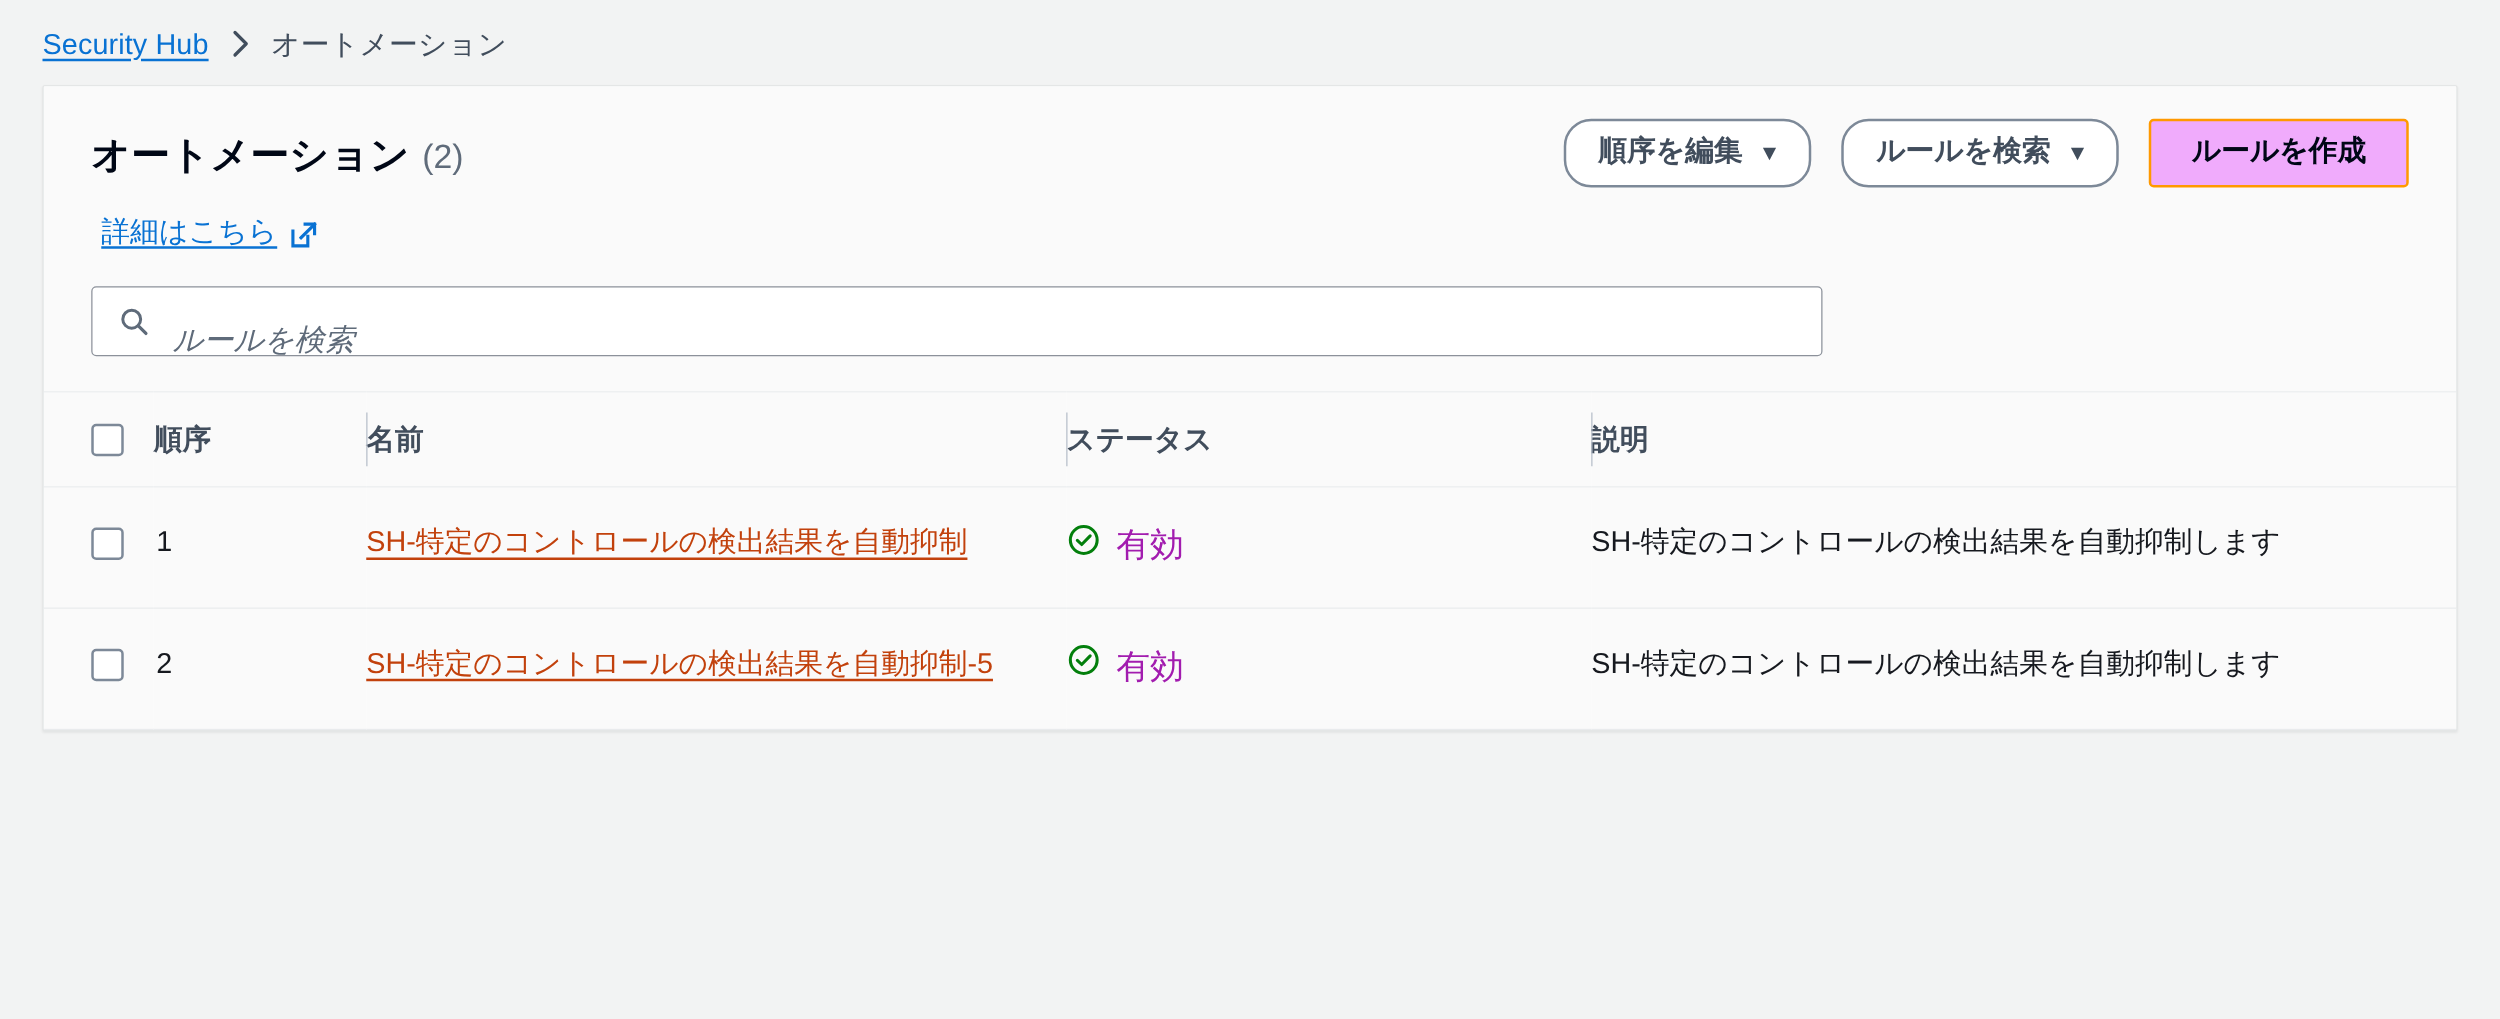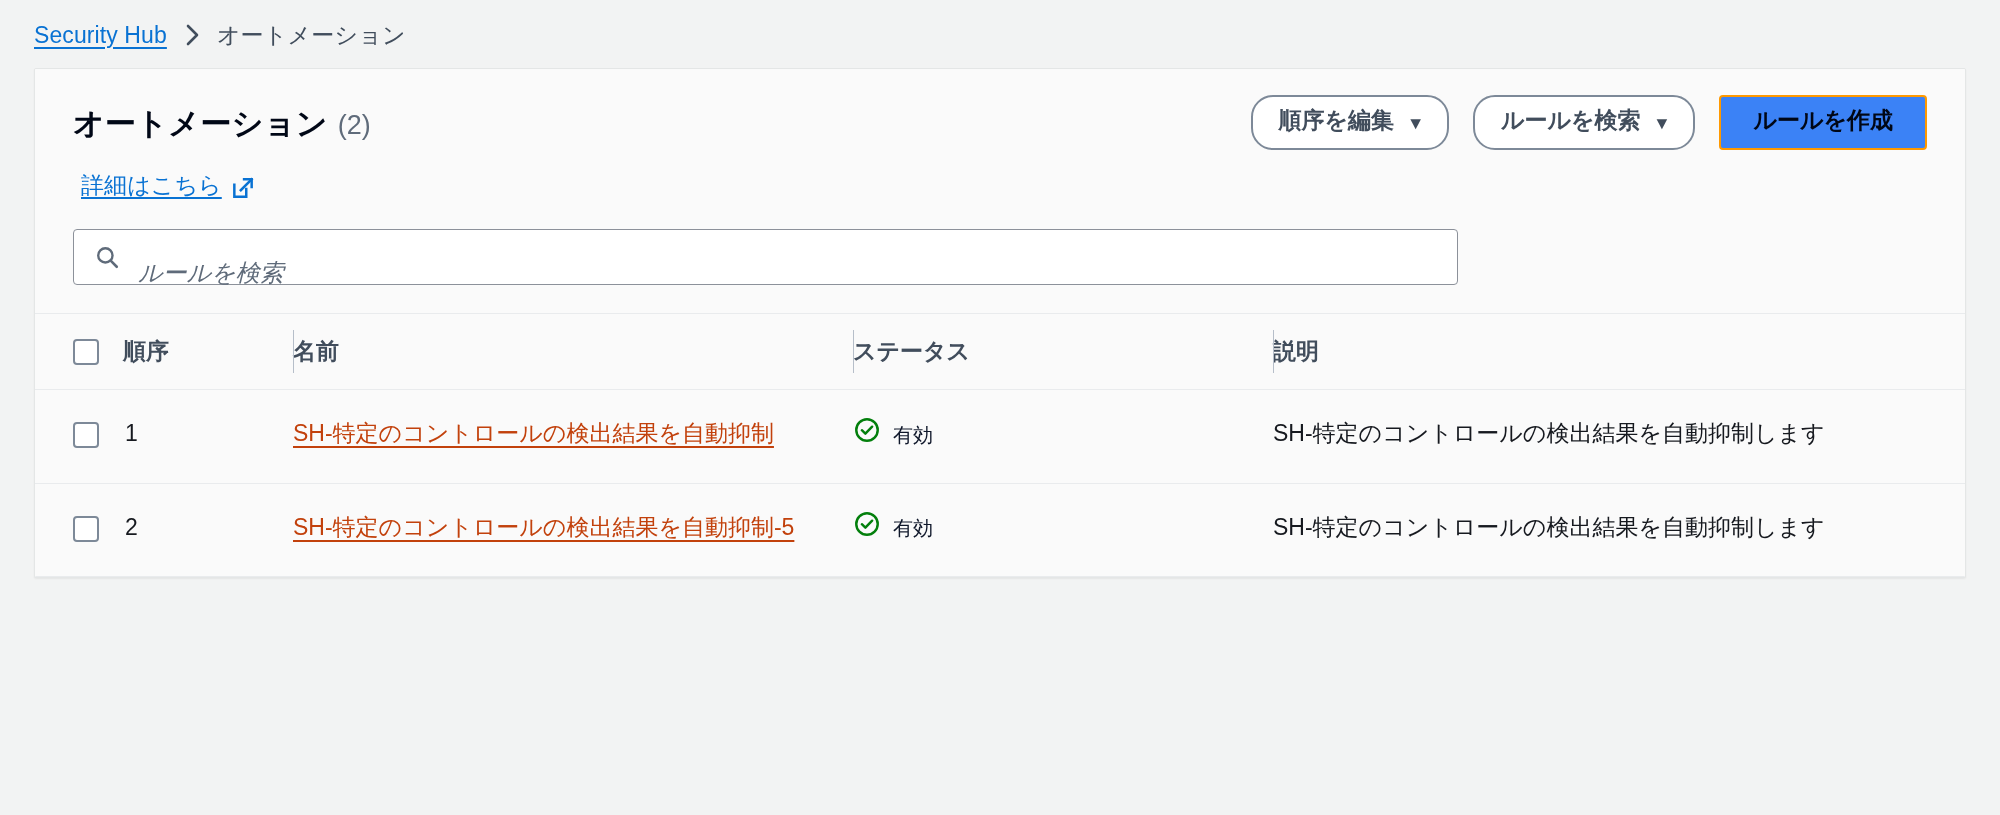--- a/index.html
+++ b/index.html
@@ -111,21 +111,21 @@
     height: 55px;
     gap: 16px;
   }
   .btn-caret {
     font-size: 18px;
     line-height: 1;
     position: relative;
     top: 1px;
   }
   .btn-primary {
-    background: #3b82f6;
+    background: #f0abfc;
     color: #000716;
     border: 2px solid #ff9900;
     padding: 4px 32px;
     height: 55px;
     border-radius: 4px;
   }
 
   .card-desc {
     margin-top: 20px;
     font-size: 23px;
@@ -250,21 +250,21 @@
     cursor: pointer;
     display: inline;
   }
 
   .status {
     display: inline-flex;
     align-items: center;
     gap: 12px;
     color: #037f0c;
   }
-  .status-text { color: #0f172a; font-size: 20px; }
+  .status-text { color: #a21caf; font-size: 27px; }
 
   .order-cell { padding-left: 2px; }
 </style>
 </head>
 <body>
 
 <nav class="breadcrumb">
   <span class="crumb-link">Security Hub</span>
   <span class="crumb-sep">
     <svg width="20" height="28" viewBox="0 0 20 28" aria-hidden="true">

